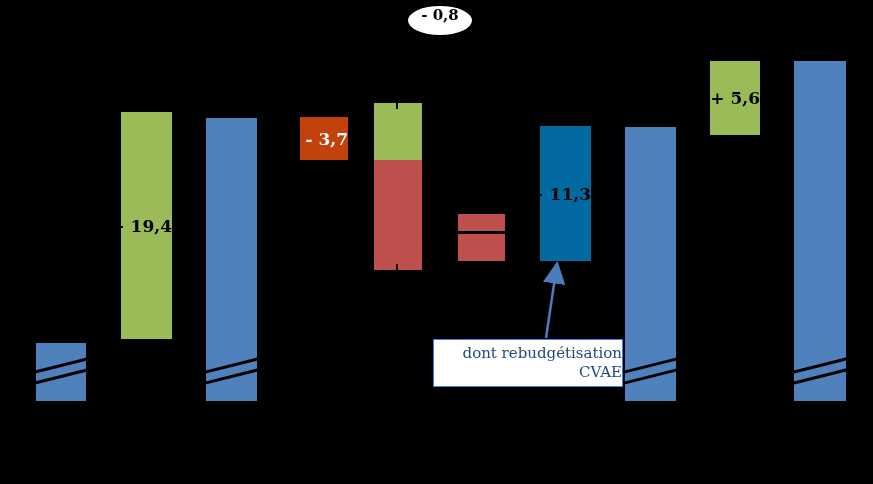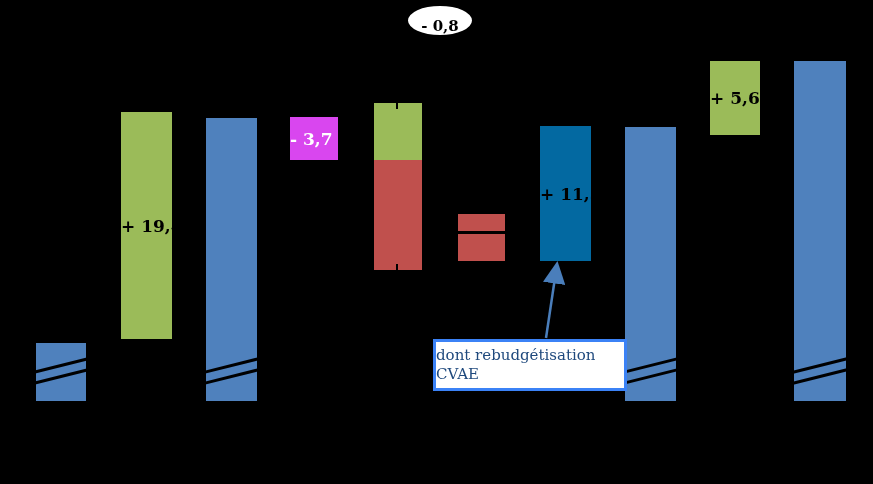--- a/index.html
+++ b/index.html
@@ -12,40 +12,40 @@
     width: 873px;
     height: 484px;
     background: #000;
     overflow: hidden;
     font-family: "DejaVu Serif", "Liberation Serif", serif;
   }
   .bar {
     position: absolute;
     display: flex;
     align-items: center;
-    justify-content: flex-start;
+    justify-content: flex-end;
   }
   .bar-label {
     font-weight: bold;
     font-size: 17px;
     color: #000;
     white-space: nowrap;
   }
   .bar-label.light { color: #fff; }
   .balloon {
     position: absolute;
     left: 406px;
     top: 4px;
     width: 64px;
     height: 29px;
     background: #fff;
     border: 2px solid #000;
     border-radius: 50%;
     display: flex;
-    align-items: flex-end;
+    align-items: flex-start;
     justify-content: center;
     font-weight: bold;
     font-size: 15px;
     color: #000;
   }
   .break-line {
     position: absolute;
     left: -7px;
     right: -7px;
     height: 3px;
@@ -64,24 +64,24 @@
     width: 2px;
     background: #000;
   }
   .callout {
     position: absolute;
     left: 433px;
     top: 339px;
     width: 188px;
     height: 46px;
     background: #fff;
-    border: 3px solid #3b82f6;
+    border: 1px solid #3b82f6;
     display: flex;
     flex-direction: column;
-    align-items: flex-start;
+    align-items: flex-end;
     justify-content: center;
     font-size: 15px;
     line-height: 1.3;
     text-align: center;
   }
   .overlay {
     position: absolute;
     left: 0;
     top: 0;
     pointer-events: none;
@@ -103,21 +103,21 @@
 
   <div class="bar" style="left: 121px; top: 112px; width: 51px; height: 227px; background-color: rgb(155, 187, 89);">
     <span class="bar-label">+ 19,4</span>
   </div>
 
   <div class="bar" style="left: 206px; top: 118px; width: 51px; height: 283px; background-color: rgb(79, 129, 189);">
     <span class="break-line" style="bottom:34px;"></span>
     <span class="break-line" style="bottom:23px;"></span>
   </div>
 
-  <div class="bar" style="left: 290px; top: 117px; width: 48px; height: 43px; background-color: #d946ef;">
+  <div class="bar" style="left: 300px; top: 117px; width: 48px; height: 43px; background-color: #c2410c;">
     <span class="bar-label light">- 3,7</span>
   </div>
 
   <div class="bar" style="left: 374px; top: 103px; width: 48px; height: 57px; background-color: rgb(155, 187, 89);">
     <span class="tick" style="left:22px; top:-5px; height:11px;"></span>
   </div>
   <div class="bar" style="left: 374px; top: 160px; width: 48px; height: 110px; background-color: rgb(192, 80, 77);">
     <span class="tick" style="left:22px; bottom:-5px; height:11px;"></span>
   </div>
 

